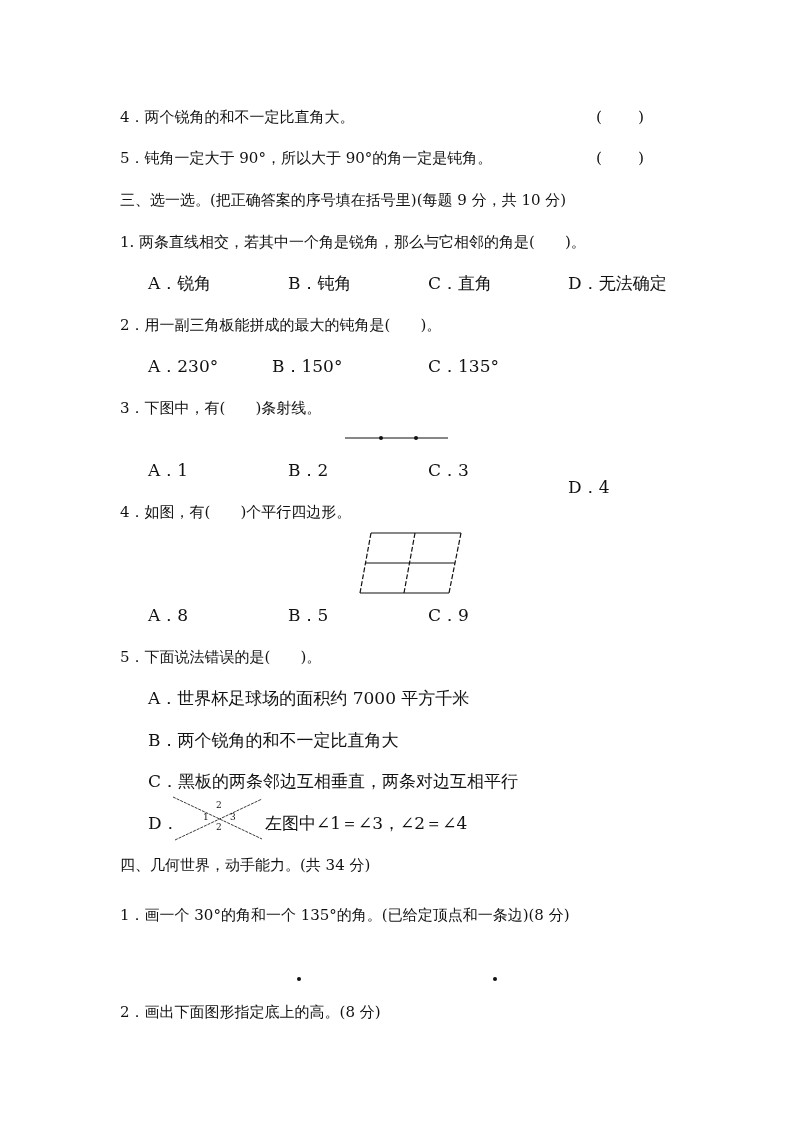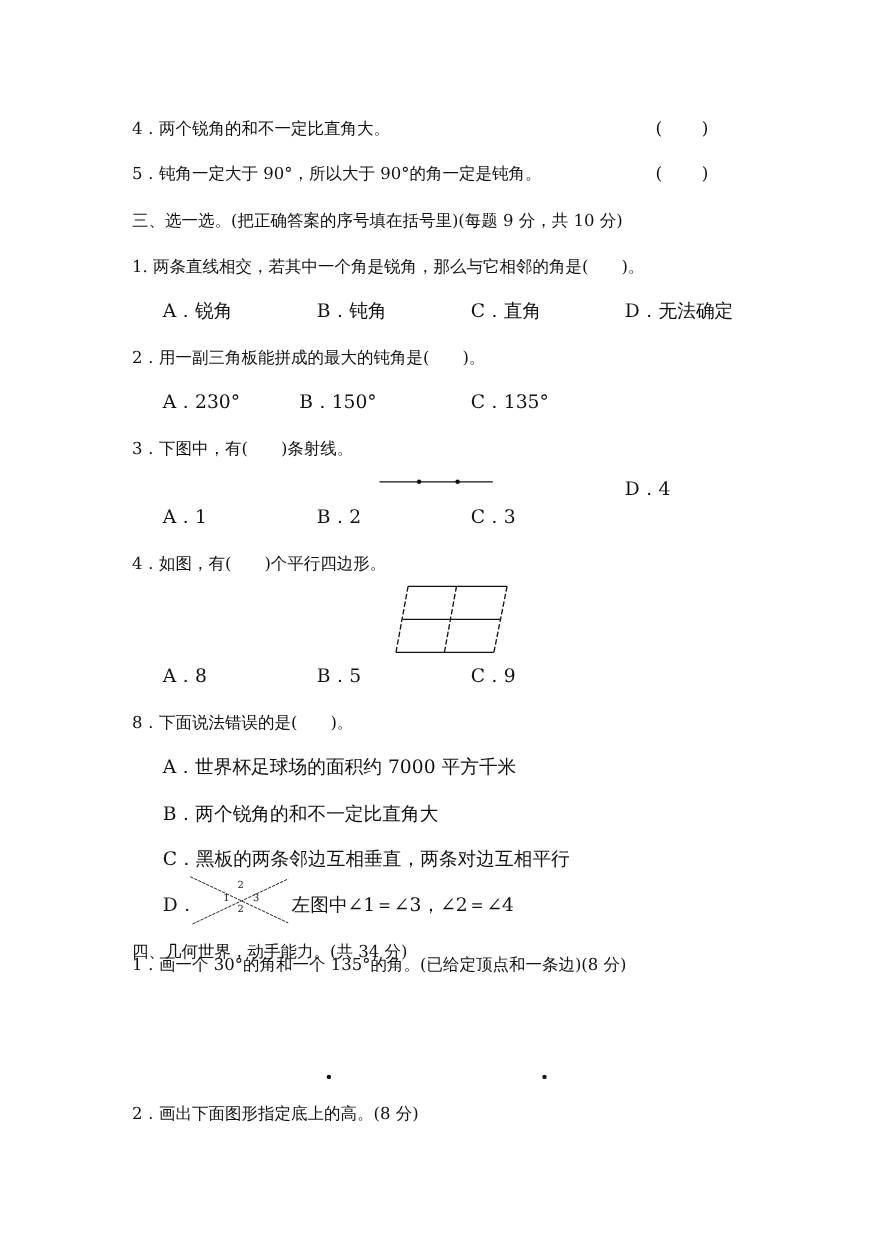--- a/index.html
+++ b/index.html
@@ -38,53 +38,53 @@
 
   <div class="line" style="top:398px">3．下图中，有(　　)条射线。</div>
   <svg style="left:0;top:0" width="793" height="1122">
     <line x1="345" y1="438" x2="448" y2="438" stroke="#111" stroke-width="1.2"></line>
     <circle cx="381" cy="438" r="2" fill="#111"></circle>
     <circle cx="416" cy="438" r="2" fill="#111"></circle>
   </svg>
   <div class="opt" style="left:148px;top:460px">A．1</div>
   <div class="opt" style="left:288px;top:460px">B．2</div>
   <div class="opt" style="left:428px;top:460px">C．3</div>
-  <div class="opt" style="left:568px;top:435px">D．4</div>
+  <div class="opt" style="left:568px;top:477px">D．4</div>
 
   <div class="line" style="top:502px">4．如图，有(　　)个平行四边形。</div>
   <svg style="left:0;top:0" width="793" height="1122">
     <line x1="371" y1="533" x2="461" y2="533" stroke="#111" stroke-width="1.2"></line>
     <line x1="360" y1="593" x2="449" y2="593" stroke="#111" stroke-width="1.2"></line>
     <line x1="366" y1="563" x2="455" y2="563" stroke="#111" stroke-width="1.2"></line>
     <line x1="371" y1="533" x2="360" y2="593" stroke="#111" stroke-width="1.2" stroke-dasharray="5,2"></line>
     <line x1="461" y1="533" x2="449" y2="593" stroke="#111" stroke-width="1.2" stroke-dasharray="5,2"></line>
     <line x1="415" y1="533" x2="404" y2="593" stroke="#111" stroke-width="1.2" stroke-dasharray="5,2"></line>
   </svg>
   <div class="opt" style="left:148px;top:605px">A．8</div>
   <div class="opt" style="left:288px;top:605px">B．5</div>
   <div class="opt" style="left:428px;top:605px">C．9</div>
 
-  <div class="line" style="top:647px">8．下面说法错误的是(　　)。</div>
+  <div class="line" style="top:647px">5．下面说法错误的是(　　)。</div>
   <div class="opt" style="left:148px;top:688px">A．世界杯足球场的面积约 7000 平方千米</div>
   <div class="opt" style="left:148px;top:730px">B．两个锐角的和不一定比直角大</div>
   <div class="opt" style="left:148px;top:771px">C．黑板的两条邻边互相垂直，两条对边互相平行</div>
   <div class="opt" style="left:148px;top:813px">D．</div>
 
   <svg style="left:0;top:0" width="793" height="1122">
     <line x1="173" y1="797" x2="262" y2="839" stroke="#222" stroke-width="0.9" stroke-dasharray="3,1"></line>
     <line x1="175" y1="840" x2="262" y2="799" stroke="#222" stroke-width="0.9" stroke-dasharray="3,1"></line>
   </svg>
   <span style="position:absolute;left:216px;top:800px;font-size:9px;line-height:10px;">2</span>
   <span style="position:absolute;left:203px;top:812px;font-size:9px;line-height:10px;">1</span>
   <span style="position:absolute;left:230px;top:812px;font-size:9px;line-height:10px;">3</span>
   <span style="position:absolute;left:216px;top:822px;font-size:9px;line-height:10px;">2</span>
   <div class="opt" style="left:265px;top:813px">左图中∠1＝∠3，∠2＝∠4</div>
 
   <div class="line" style="top:855px">四、几何世界，动手能力。(共 34 分)</div>
-  <div class="line" style="top:867px">1．画一个 30°的角和一个 135°的角。(已给定顶点和一条边)(8 分)</div>
+  <div class="line" style="top:905px">1．画一个 30°的角和一个 135°的角。(已给定顶点和一条边)(8 分)</div>
 
   <svg style="left:0;top:0" width="793" height="1122">
     <circle cx="299" cy="979" r="2" fill="#111"></circle>
     <circle cx="495" cy="979" r="2" fill="#111"></circle>
   </svg>
 
   <div class="line" style="top:1002px">2．画出下面图形指定底上的高。(8 分)</div>
 </div>
 
 </body></html>

